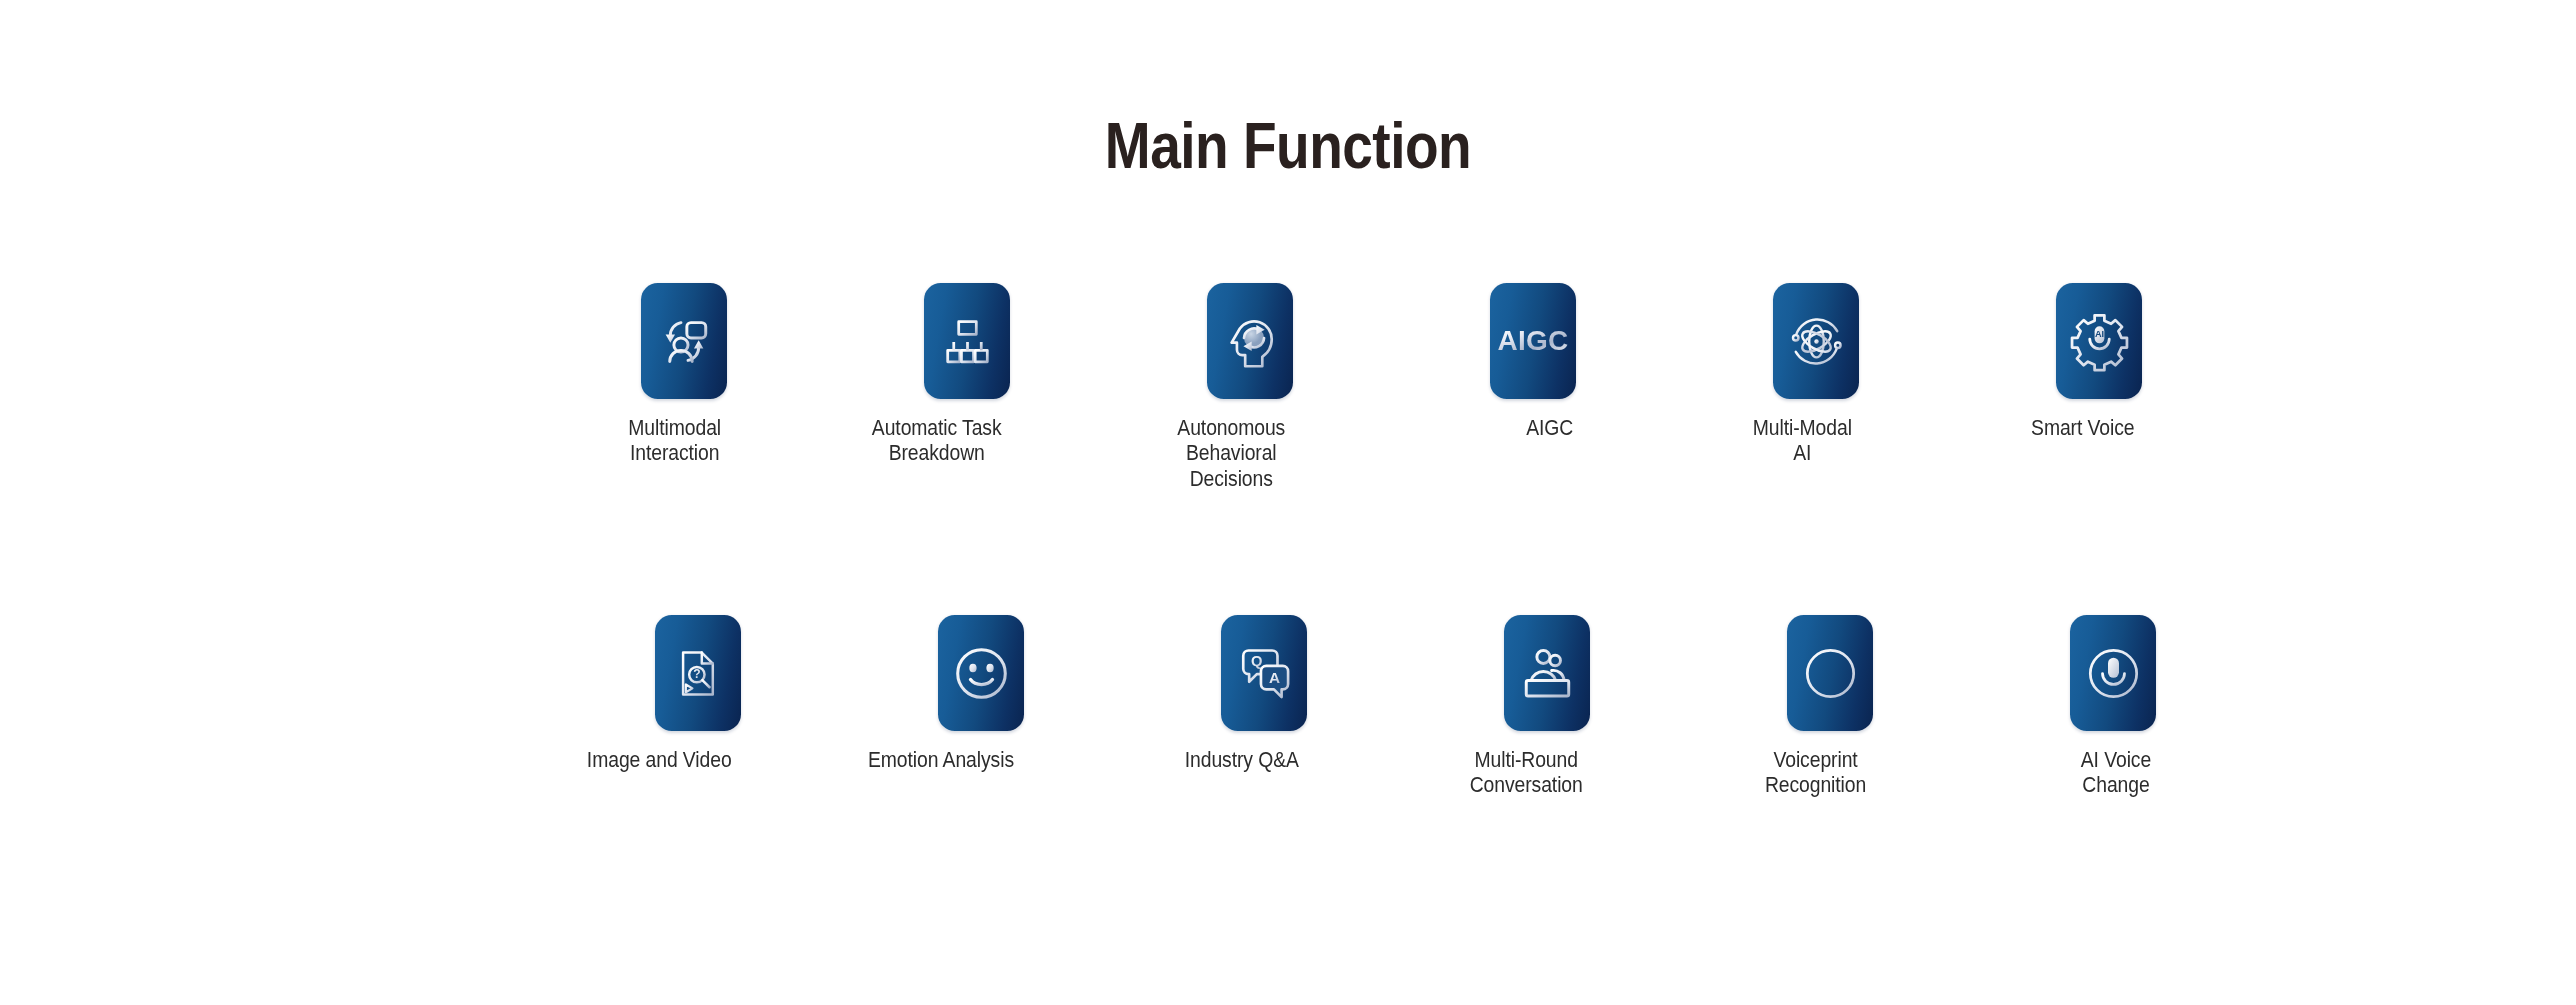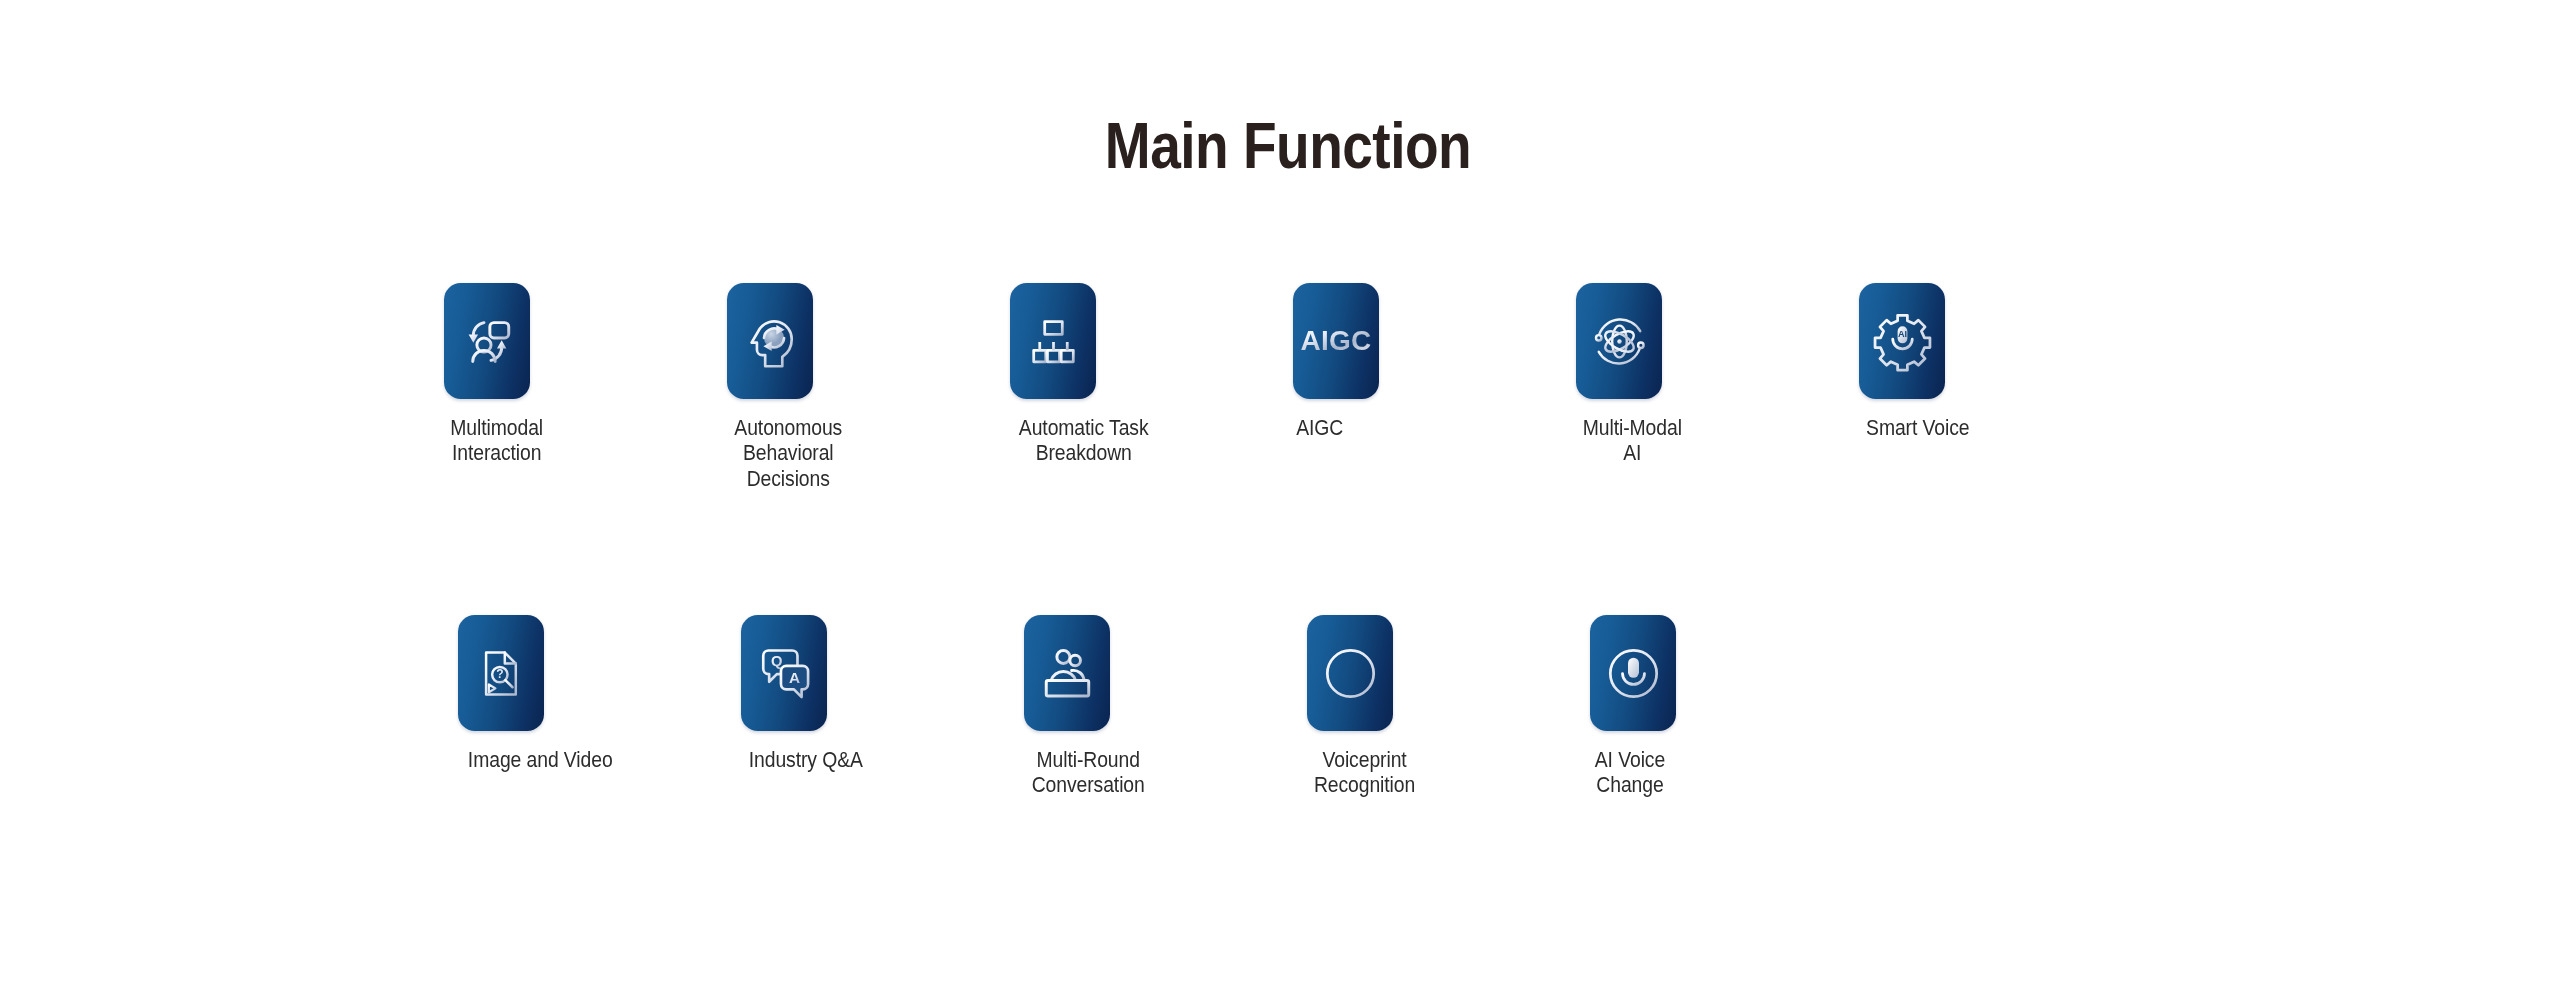--- a/index.html
+++ b/index.html
@@ -52,21 +52,21 @@
     justify-content: flex-start;
     align-items: flex-start;
   }
   .row-1 { top: 283px; }
   .row-2 { top: 615px; }
 
   .cell {
     width: 283px;
     display: flex;
     flex-direction: column;
-    align-items: flex-start;
+    align-items: flex-end;
     flex: 0 0 283px;
   }
   
   .row-2 .cell { transform: translateX(14px); }
 
   .tile {
     width: 86px;
     height: 116px;
     border-radius: 16.7px;
     background: linear-gradient(100deg, #1b639f 0%, #175c97 22%, #124a7f 52%, #0d3164 80%, #0a2450 100%);
@@ -139,53 +139,20 @@
             </svg>
           </span>
         </div>
         <div class="caption">Multimodal
 Interaction</div>
       </div>
 
       <div class="cell">
         <div class="tile">
           <span>
-            <svg width="59" height="59" viewBox="0 0 100 100">
-              <defs>
-                <linearGradient id="g3" x1="0" y1="0" x2="1" y2="1">
-                  <stop offset="0%" stop-color="#ffffff"></stop>
-                  <stop offset="55%" stop-color="#dde3ee"></stop>
-                  <stop offset="100%" stop-color="#a9b5cb"></stop>
-                </linearGradient>
-                <radialGradient id="g3b" cx="35%" cy="30%">
-                  <stop offset="0%" stop-color="#e9eef7"></stop>
-                  <stop offset="100%" stop-color="#9fb0ca"></stop>
-                </radialGradient>
-              </defs>
-              <path d="M70 92 V76 c10 -7 16 -18 16 -30 A30 30 0 0 0 32 28 L18 52 h9 v12 c0 5 4 9 9 9 h5 v19 Z" fill="none" stroke="url(#g3)" stroke-width="4.5" stroke-linejoin="round"></path>
-              <circle cx="56" cy="44" r="17" fill="url(#g3b)" opacity="0.85"></circle>
-              <g fill="none" stroke="url(#g3)" stroke-width="4.5" stroke-linecap="round">
-                <path d="M39 44 a17 17 0 0 1 25 -14"></path>
-                <path d="M73 44 a17 17 0 0 1 -25 14"></path>
-              </g>
-              <g fill="url(#g3)">
-                <polygon points="60,22 74,30 60,38"></polygon>
-                <polygon points="52,66 38,58 52,50"></polygon>
-              </g>
-            </svg>
-          </span>
-        </div>
-        <div class="caption">Autonomous
-Behavioral
-Decisions</div>
-      </div>
-
-      <div class="cell">
-        <div class="tile">
-          <span>
             <svg width="55" height="55" viewBox="0 0 100 100">
               <defs>
                 <linearGradient id="g2" x1="0" y1="0" x2="1" y2="1">
                   <stop offset="0%" stop-color="#ffffff"></stop>
                   <stop offset="55%" stop-color="#dde3ee"></stop>
                   <stop offset="100%" stop-color="#a9b5cb"></stop>
                 </linearGradient>
               </defs>
               <g fill="none" stroke="url(#g2)" stroke-width="5" stroke-linejoin="round">
                 <rect x="34" y="14" width="32" height="23"></rect>
@@ -198,20 +165,53 @@
               </g>
             </svg>
           </span>
         </div>
         <div class="caption">Automatic Task
 Breakdown</div>
       </div>
 
       <div class="cell">
         <div class="tile">
+          <span>
+            <svg width="59" height="59" viewBox="0 0 100 100">
+              <defs>
+                <linearGradient id="g3" x1="0" y1="0" x2="1" y2="1">
+                  <stop offset="0%" stop-color="#ffffff"></stop>
+                  <stop offset="55%" stop-color="#dde3ee"></stop>
+                  <stop offset="100%" stop-color="#a9b5cb"></stop>
+                </linearGradient>
+                <radialGradient id="g3b" cx="35%" cy="30%">
+                  <stop offset="0%" stop-color="#e9eef7"></stop>
+                  <stop offset="100%" stop-color="#9fb0ca"></stop>
+                </radialGradient>
+              </defs>
+              <path d="M70 92 V76 c10 -7 16 -18 16 -30 A30 30 0 0 0 32 28 L18 52 h9 v12 c0 5 4 9 9 9 h5 v19 Z" fill="none" stroke="url(#g3)" stroke-width="4.5" stroke-linejoin="round"></path>
+              <circle cx="56" cy="44" r="17" fill="url(#g3b)" opacity="0.85"></circle>
+              <g fill="none" stroke="url(#g3)" stroke-width="4.5" stroke-linecap="round">
+                <path d="M39 44 a17 17 0 0 1 25 -14"></path>
+                <path d="M73 44 a17 17 0 0 1 -25 14"></path>
+              </g>
+              <g fill="url(#g3)">
+                <polygon points="60,22 74,30 60,38"></polygon>
+                <polygon points="52,66 38,58 52,50"></polygon>
+              </g>
+            </svg>
+          </span>
+        </div>
+        <div class="caption">Autonomous
+Behavioral
+Decisions</div>
+      </div>
+
+      <div class="cell">
+        <div class="tile">
           <span class="aigc-text">AIGC</span>
         </div>
         <div class="caption">AIGC</div>
       </div>
 
       <div class="cell">
         <div class="tile">
           <span>
             <svg width="61" height="61" viewBox="0 0 100 100">
               <defs>
@@ -286,20 +286,40 @@
                 <path d="M57 62 L70 75"></path>
               </g>
               <text x="47" y="59" text-anchor="middle" font-size="22" font-weight="700" font-family="Liberation Sans, sans-serif" fill="url(#g6)">?</text>
               <polygon points="27,70 27,84 39,77" fill="none" stroke="url(#g6)" stroke-width="4" stroke-linejoin="round"></polygon>
             </svg>
           </span>
         </div>
         <div class="caption">Image and Video</div>
       </div>
 
+      <div class="cell">
+        <div class="tile">
+          <span>
+            <svg width="61" height="61" viewBox="0 0 100 100">
+              <defs>
+                <linearGradient id="g7" x1="0" y1="0" x2="1" y2="1">
+                  <stop offset="0%" stop-color="#ffffff"></stop>
+                  <stop offset="55%" stop-color="#dde3ee"></stop>
+                  <stop offset="100%" stop-color="#a9b5cb"></stop>
+                </linearGradient>
+              </defs>
+              <circle cx="50" cy="50" r="39" fill="none" stroke="url(#g7)" stroke-width="5"></circle>
+              <ellipse cx="36" cy="41" rx="6" ry="7" fill="url(#g7)"></ellipse>
+              <ellipse cx="64" cy="41" rx="6" ry="7" fill="url(#g7)"></ellipse>
+              <path d="M32 60 a21 17 0 0 0 36 0" fill="none" stroke="url(#g7)" stroke-width="5.5" stroke-linecap="round"></path>
+            </svg>
+          </span>
+        </div>
+        <div class="caption">Emotion Analysis</div>
+      </div>
 
       <div class="cell">
         <div class="tile">
           <span>
             <svg width="59" height="59" viewBox="0 0 100 100">
               <defs>
                 <linearGradient id="g8" x1="0" y1="0" x2="1" y2="1">
                   <stop offset="0%" stop-color="#ffffff"></stop>
                   <stop offset="55%" stop-color="#dde3ee"></stop>
                   <stop offset="100%" stop-color="#a9b5cb"></stop>

